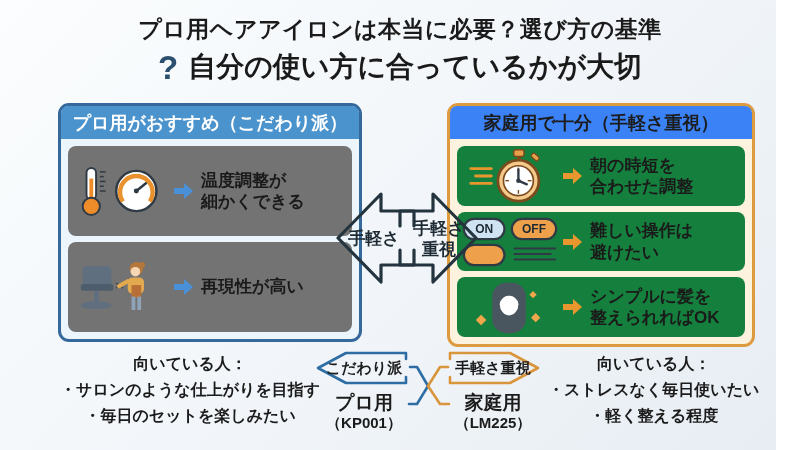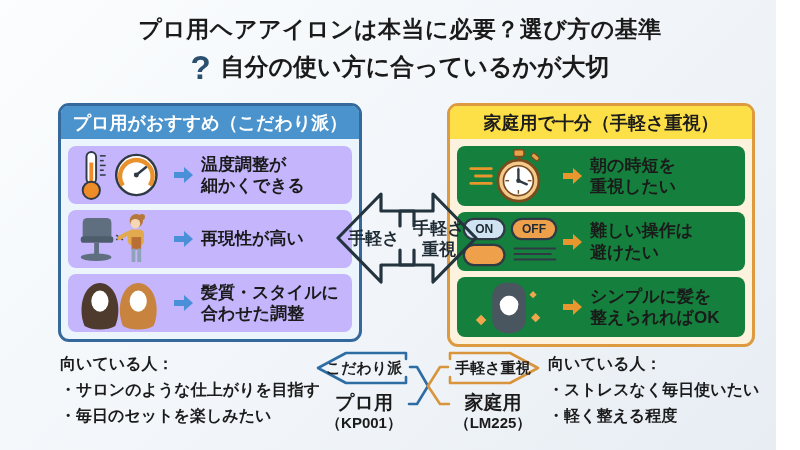--- a/index.html
+++ b/index.html
@@ -12,46 +12,46 @@
   
   .title {
     position:absolute; top:14px; left:0; width:800px; text-align:center;
     font-size:23px; font-weight:800; letter-spacing:.5px; color:#1a1a1a;
   }
   .subtitle-row {
     position:absolute; top:48px; left:0; width:800px; height:38px;
     display:flex; align-items:center; justify-content:center; gap:10px;
   }
   .qmark { font-size:33px; font-weight:800; color:#2b4f6e; line-height:1; }
-  .subtitle { font-size:24px; font-weight:800; color:#1a1a1a; }
+  .subtitle { font-size:28px; font-weight:800; color:#1a1a1a; }
   
   .panel { position:absolute; border-radius:11px; display:flex; flex-direction:column; }
   .panel.left  { left:58px;  top:103px; width:304px; height:239px; border:3px solid #35699b; background:#ecf5fc; }
   .panel.right { left:447px; top:103px; width:308px; height:244px; border:3px solid #dd9a3f; background:#fdf2dd; }
   .panel-header {
     height:33px; display:flex; align-items:center; justify-content:center;
     font-size:18px; font-weight:800; border-radius:7px 7px 0 0; flex:0 0 33px;
   }
   .panel.left  .panel-header { background:#4b93cc; color:#ffffff; }
-  .panel.right .panel-header { background:#fde047; color:#1c1c1c; }
+  .panel.right .panel-header { background:#3b82f6; color:#1c1c1c; }
   .rows { flex:1; display:flex; flex-direction:column; gap:6px; padding:7px; }
   .row { flex:1; border-radius:8px; display:flex; align-items:center; }
-  .panel.left  .row { background:#c4b5fd; }
+  .panel.left  .row { background:#737373; }
   .panel.right .row { background:#15803d; }
   .icon-zone { flex:0 0 106px; display:flex; align-items:center; justify-content:center;text-decoration:underline; }
   .row-arrow { flex:0 0 20px; display:flex; align-items:center; }
   .panel.left  .row-arrow { color:#4a90d9; }
   .panel.right .row-arrow { color:#e8962e; }
   .row-text { font-size:17px; font-weight:800; line-height:1.25; padding-left:7px; color:#1a1a1a; }
   
   .mid-arrows { position:absolute; left:334px; top:182px; width:146px; height:112px; }
   .mid-arrows path { fill:none; stroke:#24343f; stroke-width:3.2; stroke-linejoin:round; stroke-linecap:round; }
   .mid-arrows text { font-family:"Liberation Sans","DejaVu Sans",sans-serif; font-size:17px; font-weight:800; fill:#1d2a33; }
   
-  .bottom-text { position:absolute; top:351px; font-size:16px; font-weight:800; line-height:26px; color:#1b1b1b; }
+  .bottom-text { position:absolute; top:351px; font-size:16px; font-weight:800; line-height:26px; color:#1b1b1b;text-align:center; }
   .bottom-text.left  { left:60px; }
   .bottom-text.right { left:548px; }
   .bottom-center { position:absolute; left:312px; top:350px; width:232px; height:98px; }
   .bottom-center svg { position:absolute; left:0; top:0; }
   .bc-label { position:absolute; text-align:center; font-weight:800; color:#1b1b1b; }
   .bc-arrow-label { top:9px; font-size:15px; }
   .bc-product { top:40px; font-size:19px; }
   .bc-model { top:64px; font-size:15px; }
   .bc-colL { left:12px; width:80px; }
   .bc-colR { left:138px; width:86px; }
@@ -124,39 +124,20 @@
         <span class="row-arrow">
           <svg width="20" height="16" viewBox="0 0 20 16">
               <path d="M0,5 h10 v-5 l9,8 -9,8 v-5 h-10 z" fill="currentColor"></path>
             </svg>
         </span>
         <div class="row-text">
           <div>再現性が高い</div>
         </div>
       </div>
 
-      <div class="row">
-        <div class="icon-zone">
-          <svg width="92" height="54" viewBox="0 0 96 56">
-            <path d="M10,52 C3,36 7,8 26,7 C45,8 49,36 42,52 C34,57 18,57 10,52 Z" fill="#4f3a2e"></path>
-            <ellipse cx="26" cy="26" rx="9" ry="11" fill="#ffffff"></ellipse>
-            <path d="M50,52 C43,36 47,8 66,7 C85,8 89,36 82,52 C74,57 58,57 50,52 Z" fill="#c8833e"></path>
-            <ellipse cx="66" cy="26" rx="9" ry="11" fill="#ffffff"></ellipse>
-          </svg>
-        </div>
-        <span class="row-arrow">
-          <svg width="20" height="16" viewBox="0 0 20 16">
-              <path d="M0,5 h10 v-5 l9,8 -9,8 v-5 h-10 z" fill="currentColor"></path>
-            </svg>
-        </span>
-        <div class="row-text">
-          <div>髪質・スタイルに</div>
-          <div>合わせた調整</div>
-        </div>
-      </div>
 
     </div>
   </div>
 
   <div class="panel right">
     <div class="panel-header">家庭用で十分（手軽さ重視）</div>
     <div class="rows">
 
       <div class="row">
         <div class="icon-zone">
@@ -182,21 +163,21 @@
             <circle cx="57" cy="35" r="2.4" fill="#2f3a44"></circle>
           </svg>
         </div>
         <span class="row-arrow">
           <svg width="20" height="16" viewBox="0 0 20 16">
               <path d="M0,5 h10 v-5 l9,8 -9,8 v-5 h-10 z" fill="currentColor"></path>
             </svg>
         </span>
         <div class="row-text">
           <div>朝の時短を</div>
-          <div>重視したい</div>
+          <div>合わせた調整</div>
         </div>
       </div>
 
       <div class="row">
         <div class="icon-zone">
           <svg width="96" height="54" viewBox="0 0 104 58">
             <rect x="2" y="4" width="44" height="22" rx="11" fill="#cfe3f2" stroke="#2f3a44" stroke-width="2.4"></rect>
             <text class="pill-label" x="24" y="19.5" text-anchor="middle">ON</text>
             <rect x="54" y="4" width="48" height="22" rx="11" fill="#efa04a" stroke="#2f3a44" stroke-width="2.4"></rect>
             <text class="pill-label" x="78" y="19.5" text-anchor="middle">OFF</text>

